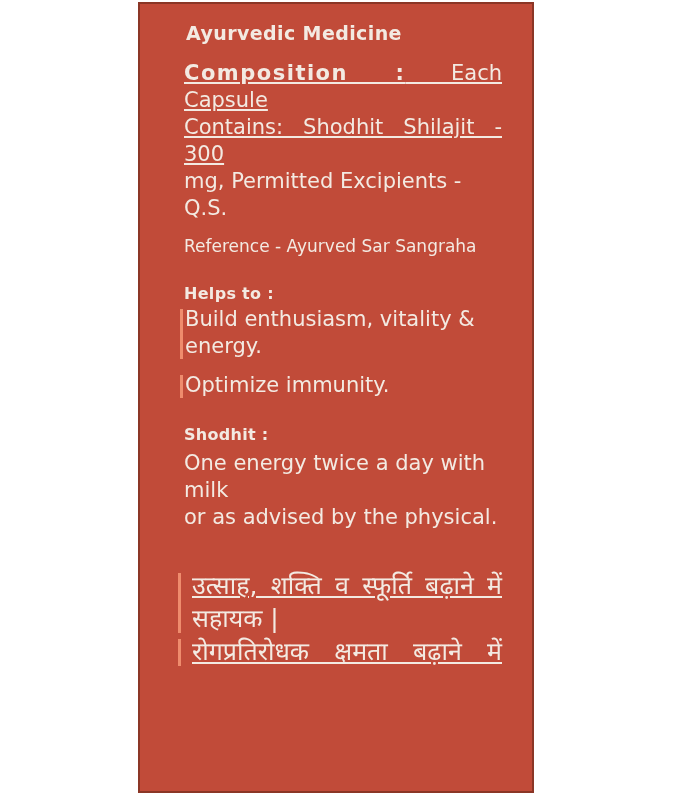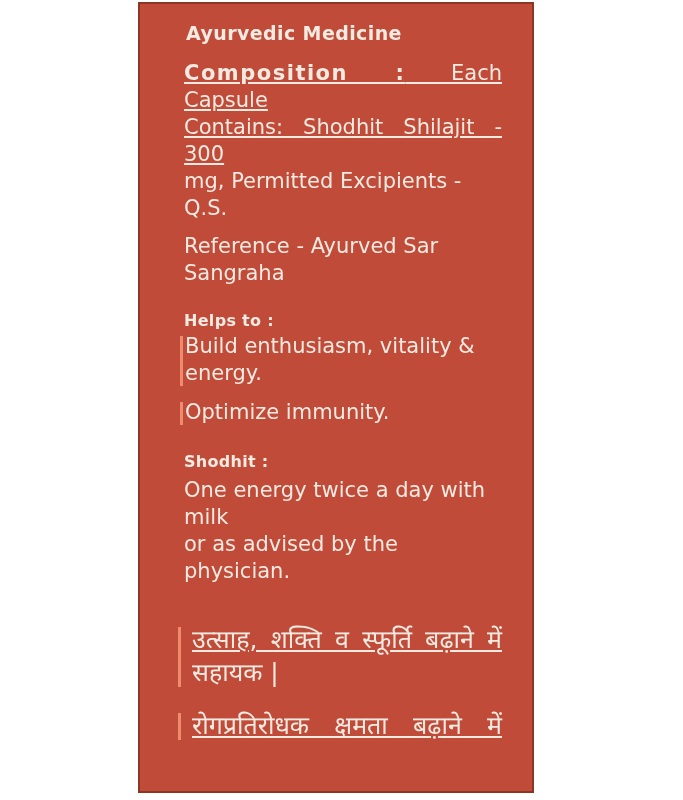--- a/index.html
+++ b/index.html
@@ -27,42 +27,42 @@
 
   .product-title{
     font-size:19px; font-weight:700; letter-spacing:.4px;
     margin:0 0 0 2px; padding-bottom:16px;
   }
 
   .composition{ font-size:21px; line-height:27px; padding-bottom:11px; }
   .jline{ text-align:justify; text-align-last:justify;text-decoration:underline; }
   .comp-label{ font-weight:700; letter-spacing:1.5px; }
 
-  .reference{ font-size:21px; line-height:27px; padding-bottom:24px; }
+  .reference{ font-size:17px; line-height:27px; padding-bottom:24px; }
 
   .section-heading{
     font-size:16px; font-weight:700; letter-spacing:.3px; padding-bottom:3px;
   }
 
   .benefit{
     position:relative; padding-left:5px; margin-left:-4px;
     font-size:21px; line-height:27px; margin-bottom:12px;
   }
   .benefit .accent-bar{
     position:absolute; left:0; top:3px; bottom:1px; width:3px;
     background:var(--accent-bar); display:block;
   }
   .benefit.last{ margin-bottom:22px; }
 
   .dosage-block{ font-size:21px; line-height:27px; margin-bottom:38px; }
   .dosage-block .section-heading{ padding-bottom:2px; }
 
   .hindi{ font-size:25px; line-height:33px; }
   .hindi-benefit{
-    position:relative; padding-left:14px; margin-left:-6px; margin-bottom:20px;
+    position:relative; padding-left:14px; margin-left:-6px; 
   }
   .hindi-benefit .accent-bar{
     position:absolute; left:0; top:4px; bottom:2px; width:3px;
     background:var(--accent-bar); display:block;
   }
   .hindi-benefit:nth-of-type(2){ margin-bottom:26px; }
 </style>
 </head>
 <body>
 
@@ -95,21 +95,21 @@
 
         <div class="benefit last">
           <span class="accent-bar"></span>
           <div>Optimize immunity.</div>
         </div>
       </div>
 
       <div class="dosage-block">
         <div class="section-heading">Shodhit :</div>
         <div>One energy twice a day with milk</div>
-        <div>or as advised by the physician.</div>
+        <div>or as advised by the physical.</div>
       </div>
 
       <div class="hindi">
         <div class="hindi-benefit">
           <span class="accent-bar"></span>
           <div class="jline">उत्साह, शक्ति व स्फूर्ति बढ़ाने में</div>
           <div>सहायक |</div>
         </div>
 
         <div class="hindi-benefit">

